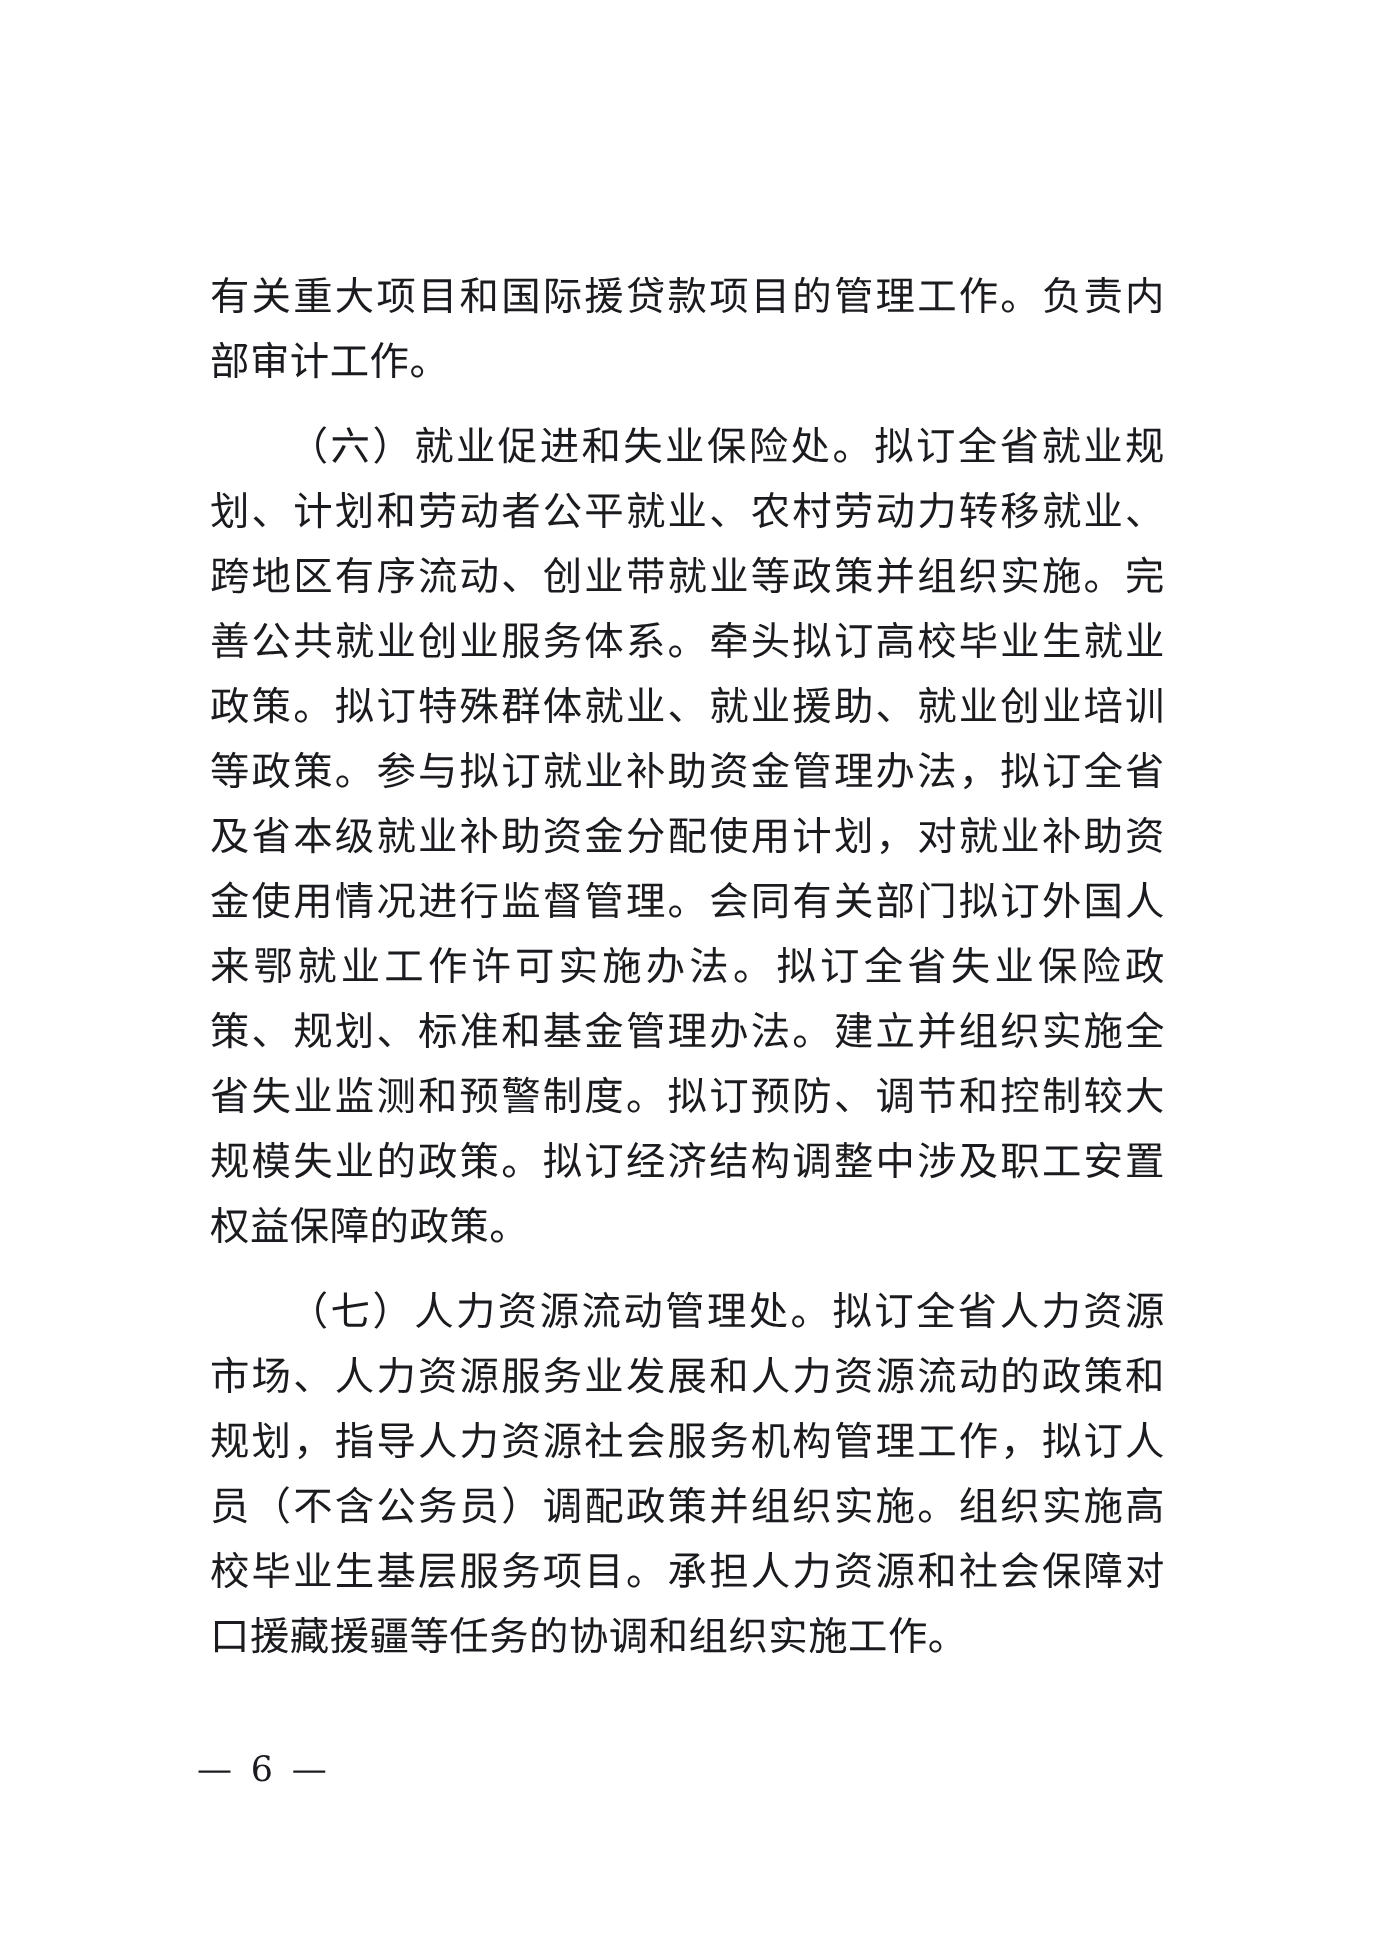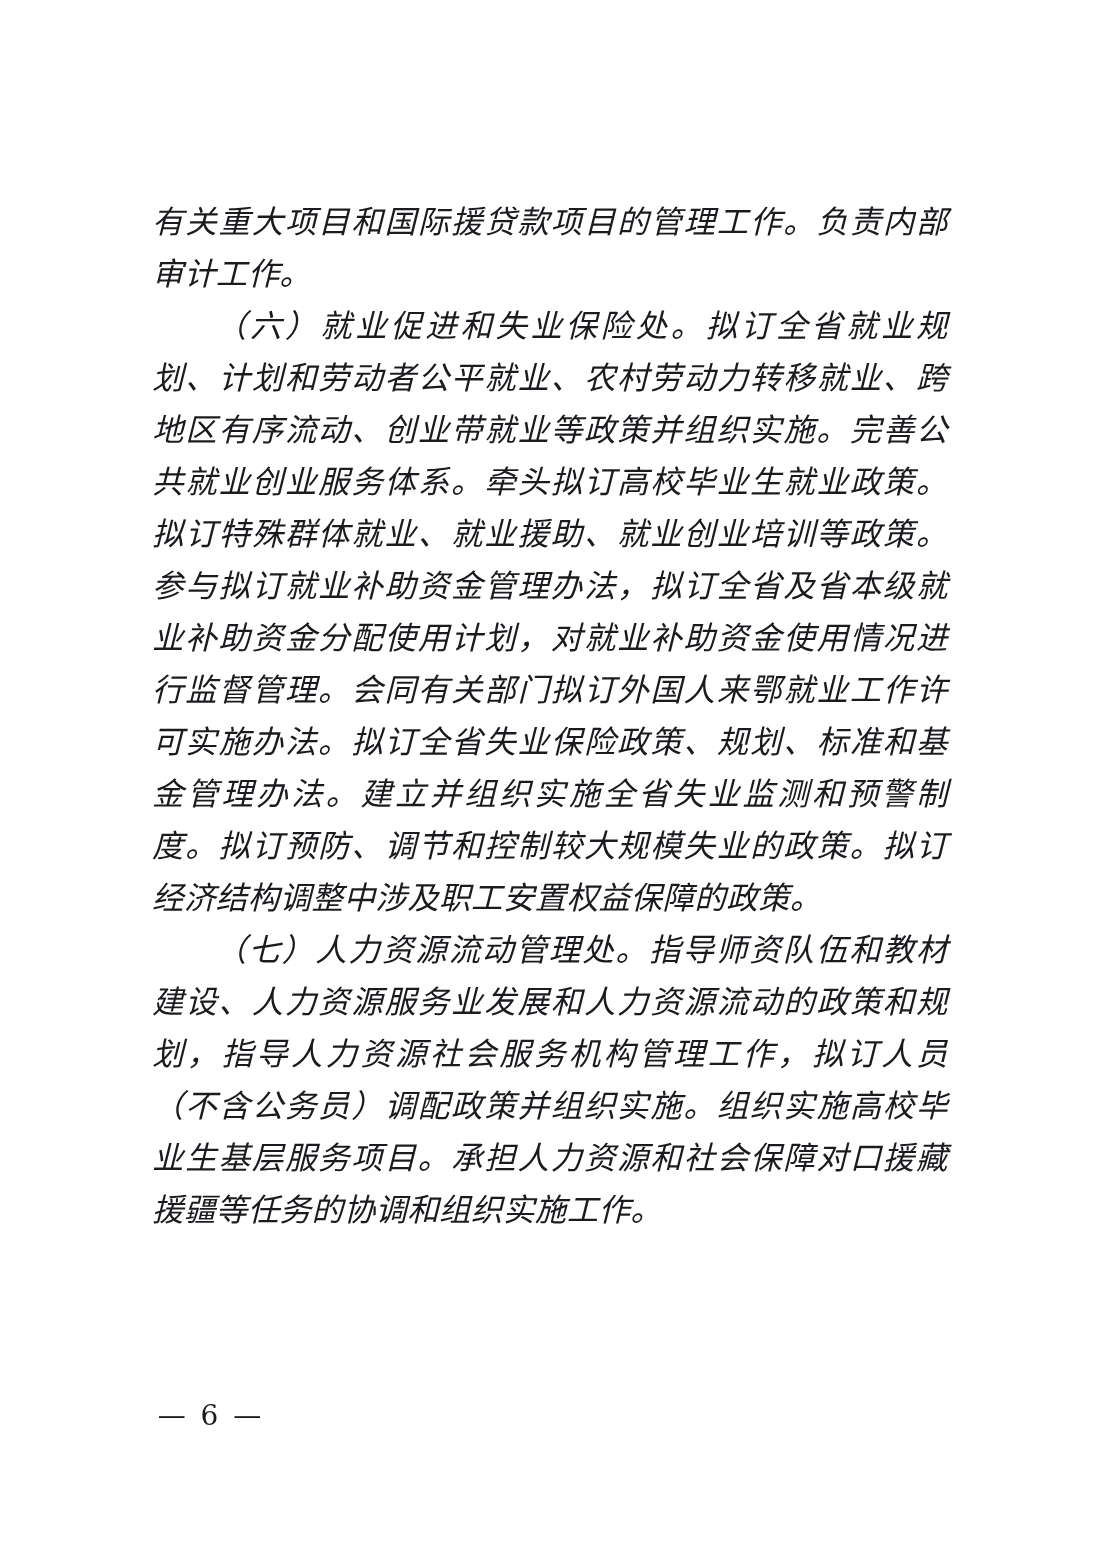--- a/index.html
+++ b/index.html
@@ -24,25 +24,24 @@
     width: 796px;
     font-size: 31.5px;
     line-height: 52px;
     color: #1a1a1f;
     text-align: justify;
     text-justify: inter-character;
     letter-spacing: 0.4px;
     font-weight: 400;
   }
   .para {
-    margin: 0;
+    margin: 16px;
     padding: 0;
     text-align: justify;
     text-justify: inter-character;
-    font-style: italic;
   }
   .para + .para {
     margin-top: 0;
   }
   .para.indent {
     text-indent: 2em;
   }
   .page-number {
     position: absolute;
     left: 0;
@@ -62,20 +61,20 @@
   }
 </style>
 </head>
 <body>
 
 <div class="page">
 
   <div class="body-text">
     <p class="para">有关重大项目和国际援贷款项目的管理工作。负责内部审计工作。</p>
     <p class="para indent">（六）就业促进和失业保险处。拟订全省就业规划、计划和劳动者公平就业、农村劳动力转移就业、跨地区有序流动、创业带就业等政策并组织实施。完善公共就业创业服务体系。牵头拟订高校毕业生就业政策。拟订特殊群体就业、就业援助、就业创业培训等政策。参与拟订就业补助资金管理办法，拟订全省及省本级就业补助资金分配使用计划，对就业补助资金使用情况进行监督管理。会同有关部门拟订外国人来鄂就业工作许可实施办法。拟订全省失业保险政策、规划、标准和基金管理办法。建立并组织实施全省失业监测和预警制度。拟订预防、调节和控制较大规模失业的政策。拟订经济结构调整中涉及职工安置权益保障的政策。</p>
-    <p class="para indent">（七）人力资源流动管理处。指导师资队伍和教材建设、人力资源服务业发展和人力资源流动的政策和规划，指导人力资源社会服务机构管理工作，拟订人员（不含公务员）调配政策并组织实施。组织实施高校毕业生基层服务项目。承担人力资源和社会保障对口援藏援疆等任务的协调和组织实施工作。</p>
+    <p class="para indent">（七）人力资源流动管理处。拟订全省人力资源市场、人力资源服务业发展和人力资源流动的政策和规划，指导人力资源社会服务机构管理工作，拟订人员（不含公务员）调配政策并组织实施。组织实施高校毕业生基层服务项目。承担人力资源和社会保障对口援藏援疆等任务的协调和组织实施工作。</p>
   </div>
 
   <div class="page-number">
     <span class="pn-inner">— 6 —</span>
   </div>
 
 </div>
 
 </body></html>

